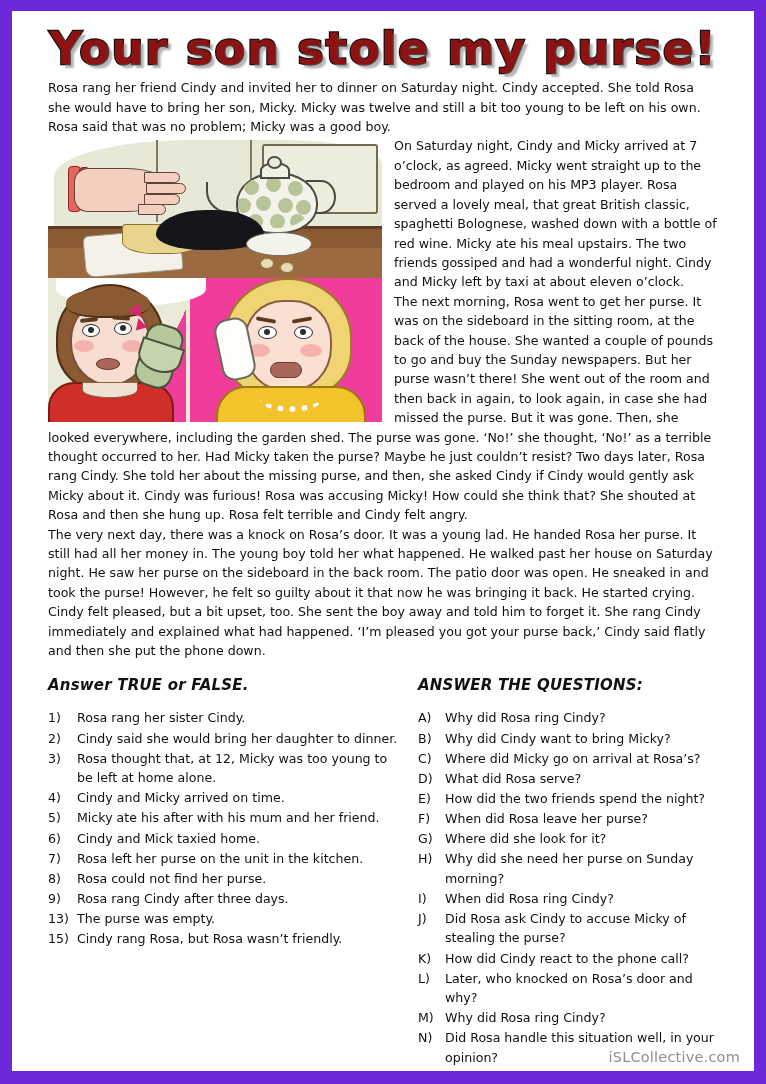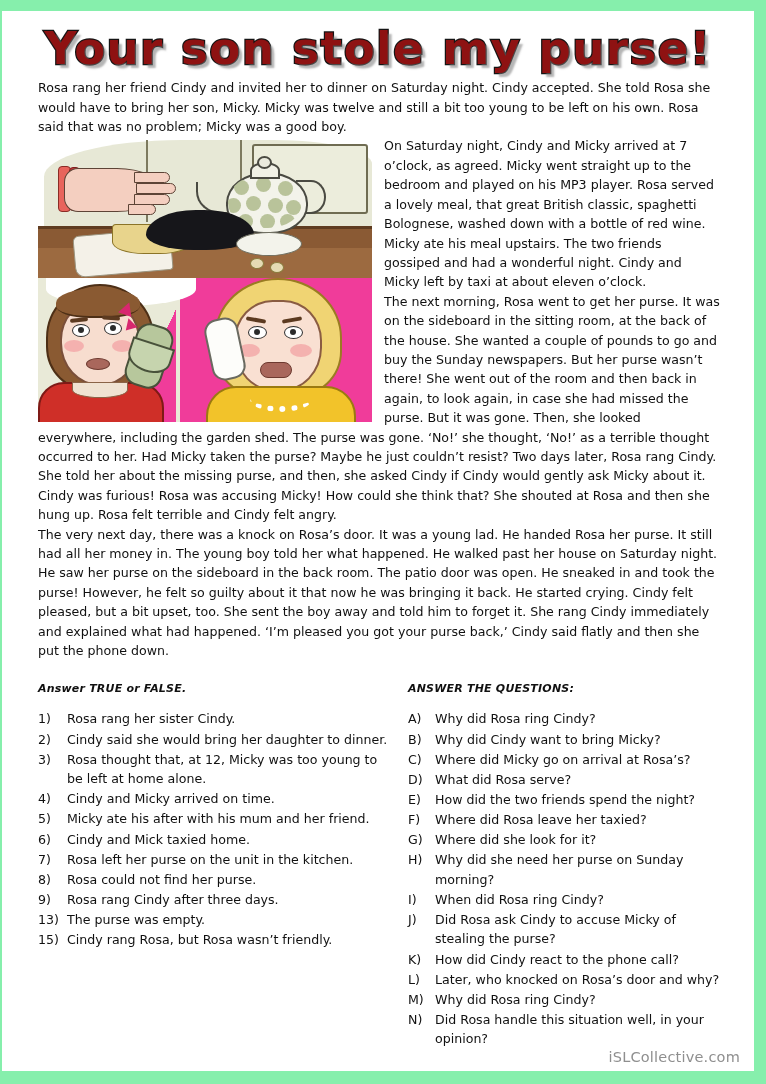--- a/index.html
+++ b/index.html
@@ -13,22 +13,22 @@
     overflow: hidden;
     font-family: "DejaVu Sans", "Liberation Sans", sans-serif;
   }
 
   
   .page {
     position: relative;
     width: 766px;
     height: 1084px;
     box-sizing: border-box;
-    background: #86efac;
-    padding: 11px 12px 13px 2px;
+    background: #6d28d9;
+    padding: 11px 12px 13px 12px;
   }
   .sheet {
     position: relative;
     width: 100%;
     height: 100%;
     background: #ffffff;
     box-sizing: border-box;
     padding: 0;
     overflow: hidden;
   }
@@ -391,24 +391,24 @@
     display: flex;
     padding: 16px 28px 0 36px;
     gap: 18px;
     font-family: "DejaVu Sans", "Liberation Sans", sans-serif;
     color: #111111;
   }
   .col-left  { width: 352px; flex: 0 0 352px; }
   .col-right { flex: 1 1 auto; }
 
   .ex-head {
-    font-size: 11px;
+    font-size: 15px;
     font-weight: bold;
     font-style: italic;
-    margin: 6px 0 14px 0;
+    margin: 0 0 14px 0;
     letter-spacing: .2px;
   }
   ol.plain {
     list-style: none;
     margin: 0;
     padding: 0;
     font-size: 12.6px;
     line-height: 19.6px;
   }
   ol.plain li {
@@ -610,21 +610,21 @@
             <li>
               <span class="marker">D)</span>
               <span class="txt">What did Rosa serve?</span>
             </li>
             <li>
               <span class="marker">E)</span>
               <span class="txt">How did the two friends spend the night?</span>
             </li>
             <li>
               <span class="marker">F)</span>
-              <span class="txt">Where did Rosa leave her taxied?</span>
+              <span class="txt">When did Rosa leave her purse?</span>
             </li>
             <li>
               <span class="marker">G)</span>
               <span class="txt">Where did she look for it?</span>
             </li>
             <li>
               <span class="marker">H)</span>
               <span class="txt">Why did she need her purse on Sunday morning?</span>
             </li>
             <li>

